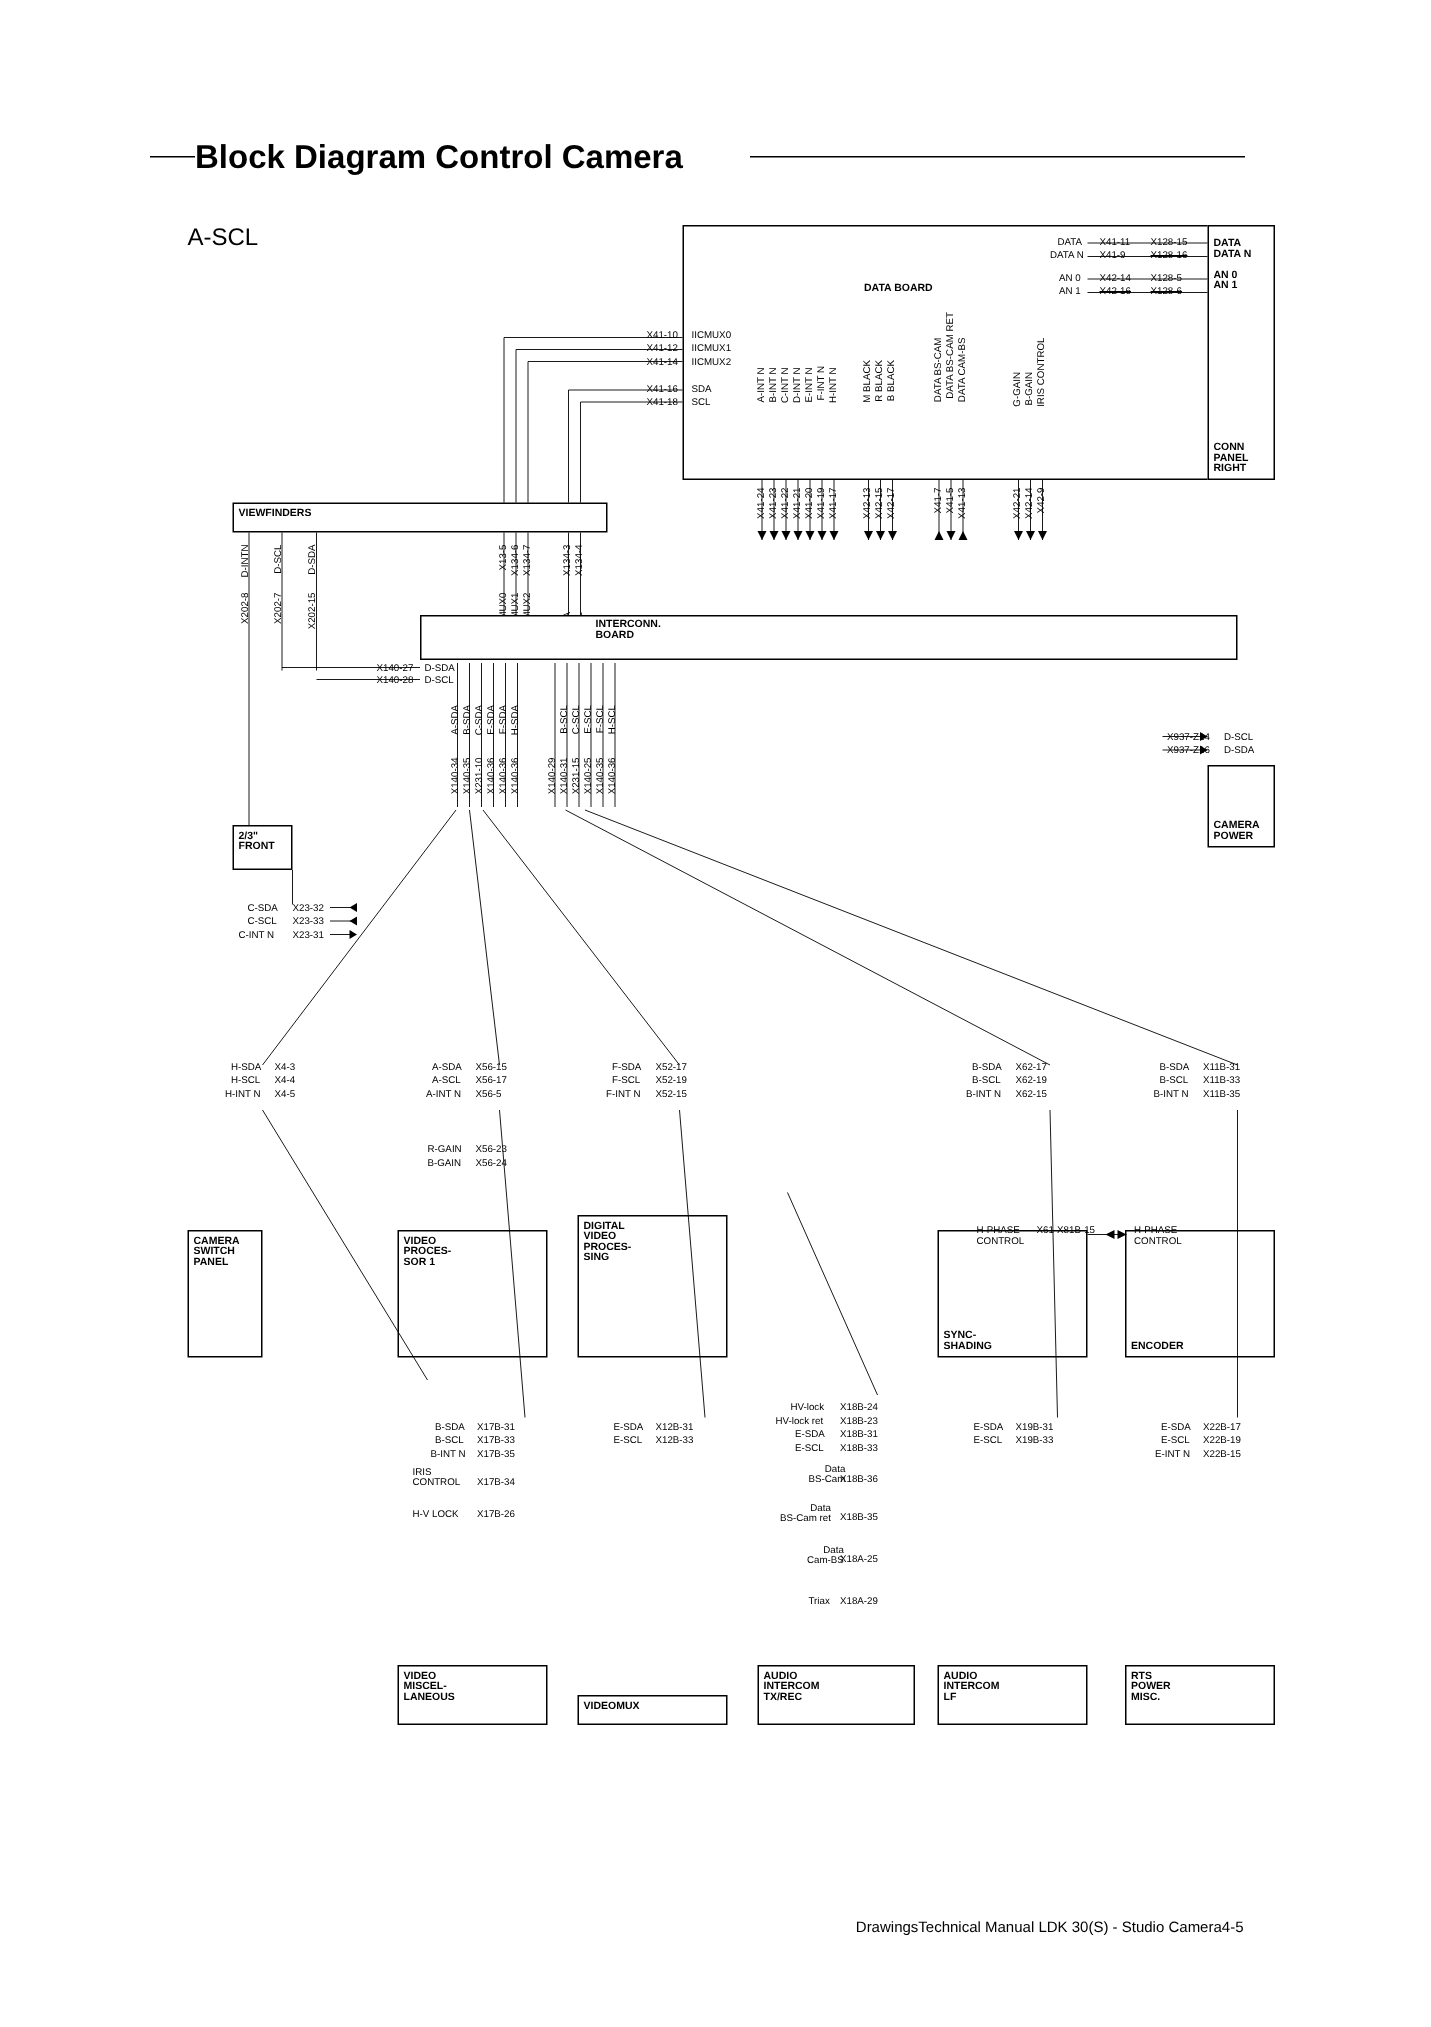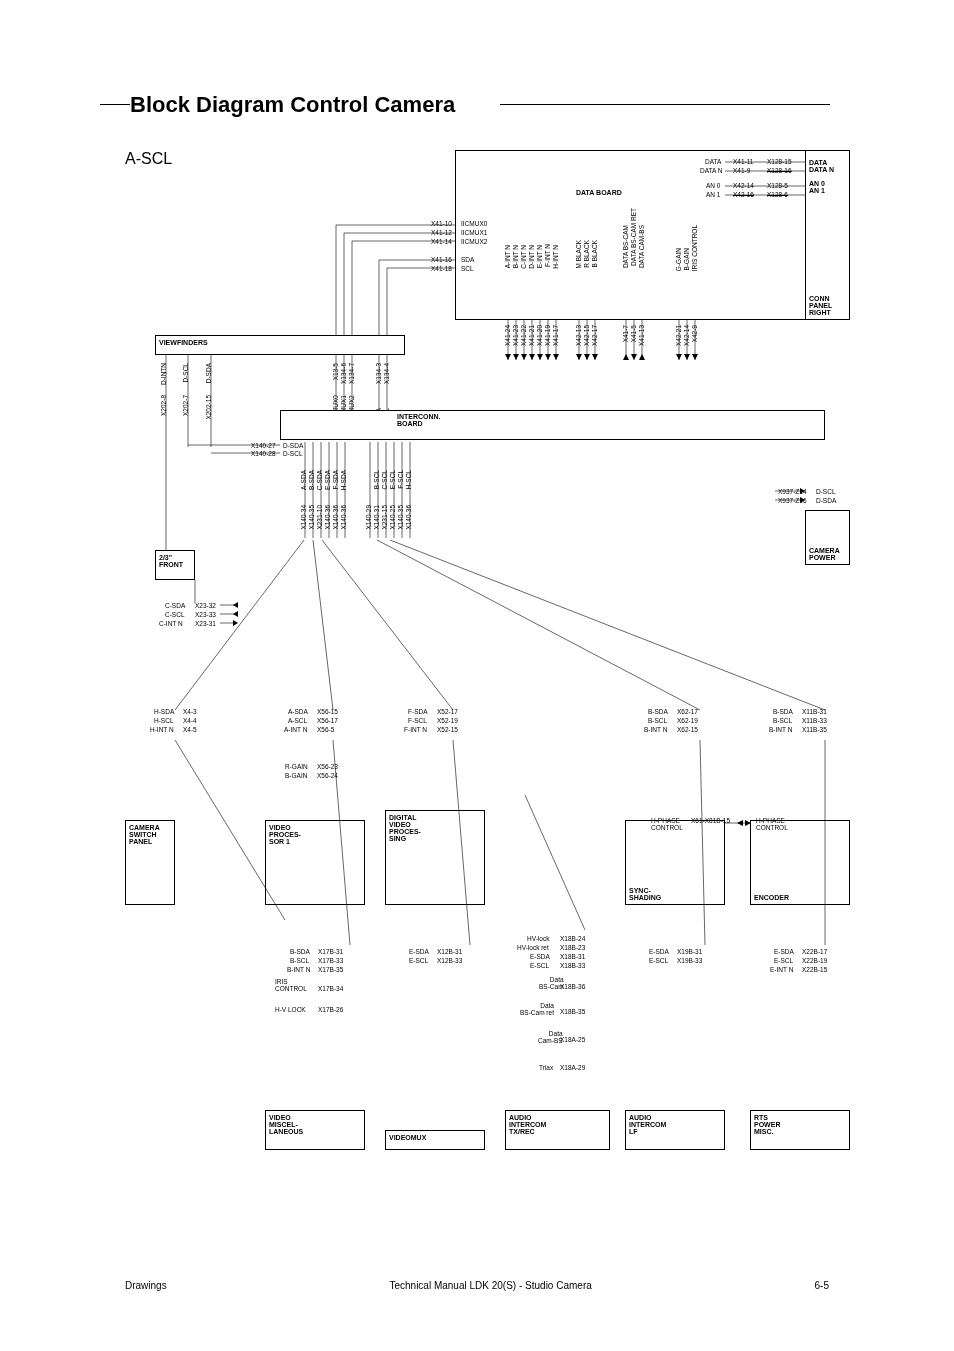--- a/index.html
+++ b/index.html
@@ -62,21 +62,21 @@
     line-height: 1.1;
     white-space: nowrap;
   }
   .footer {
     position: absolute;
     bottom: 60px;
     left: 125px;
     right: 125px;
     font-size: 10px;
     display: flex;
-    justify-content: space-between;
+    justify-content: flex-end;
   }
   svg {
     position: absolute;
     top: 0;
     left: 0;
   }
 </style>
 </head>
 <body>
 
@@ -469,15 +469,15 @@
 
       <polygon points="626,673 620,676 620,670"></polygon>
       <polygon points="612,673 618,676 618,670"></polygon>
     </g>
   </svg>
 
 </div>
 
 <div class="footer">
   <span>Drawings</span>
-  <span>Technical Manual LDK 20(S) - Studio Camera</span>
-  <span>6-5</span>
+  <span>Technical Manual LDK 30(S) - Studio Camera</span>
+  <span>4-5</span>
 </div>
 
 </body></html>

